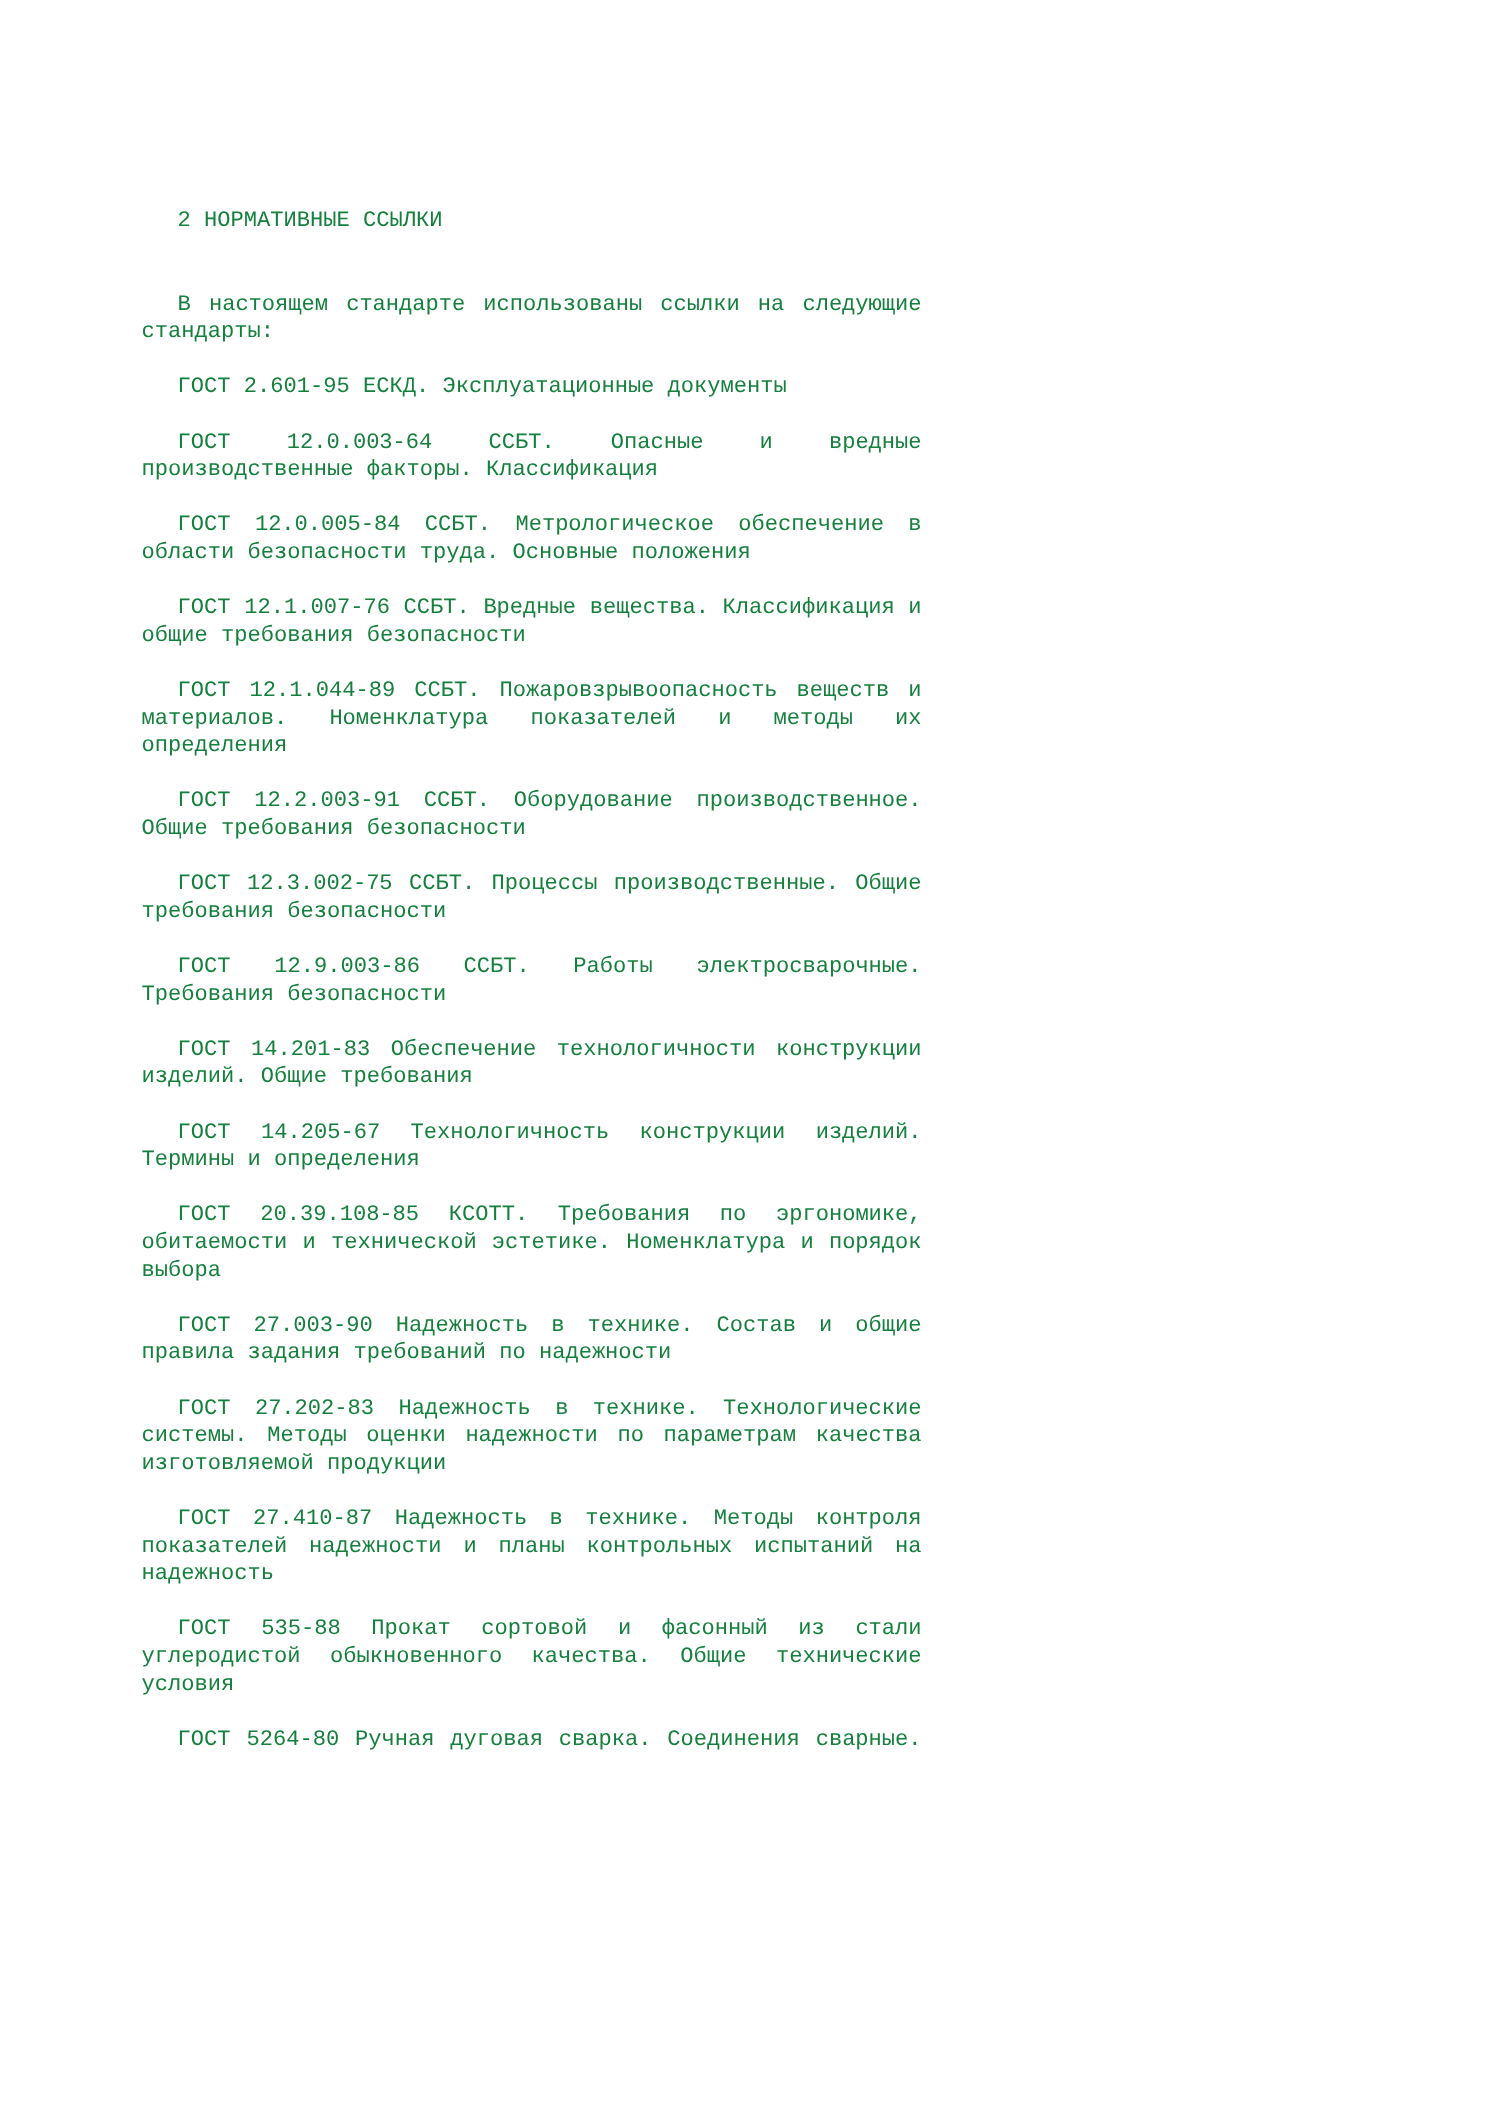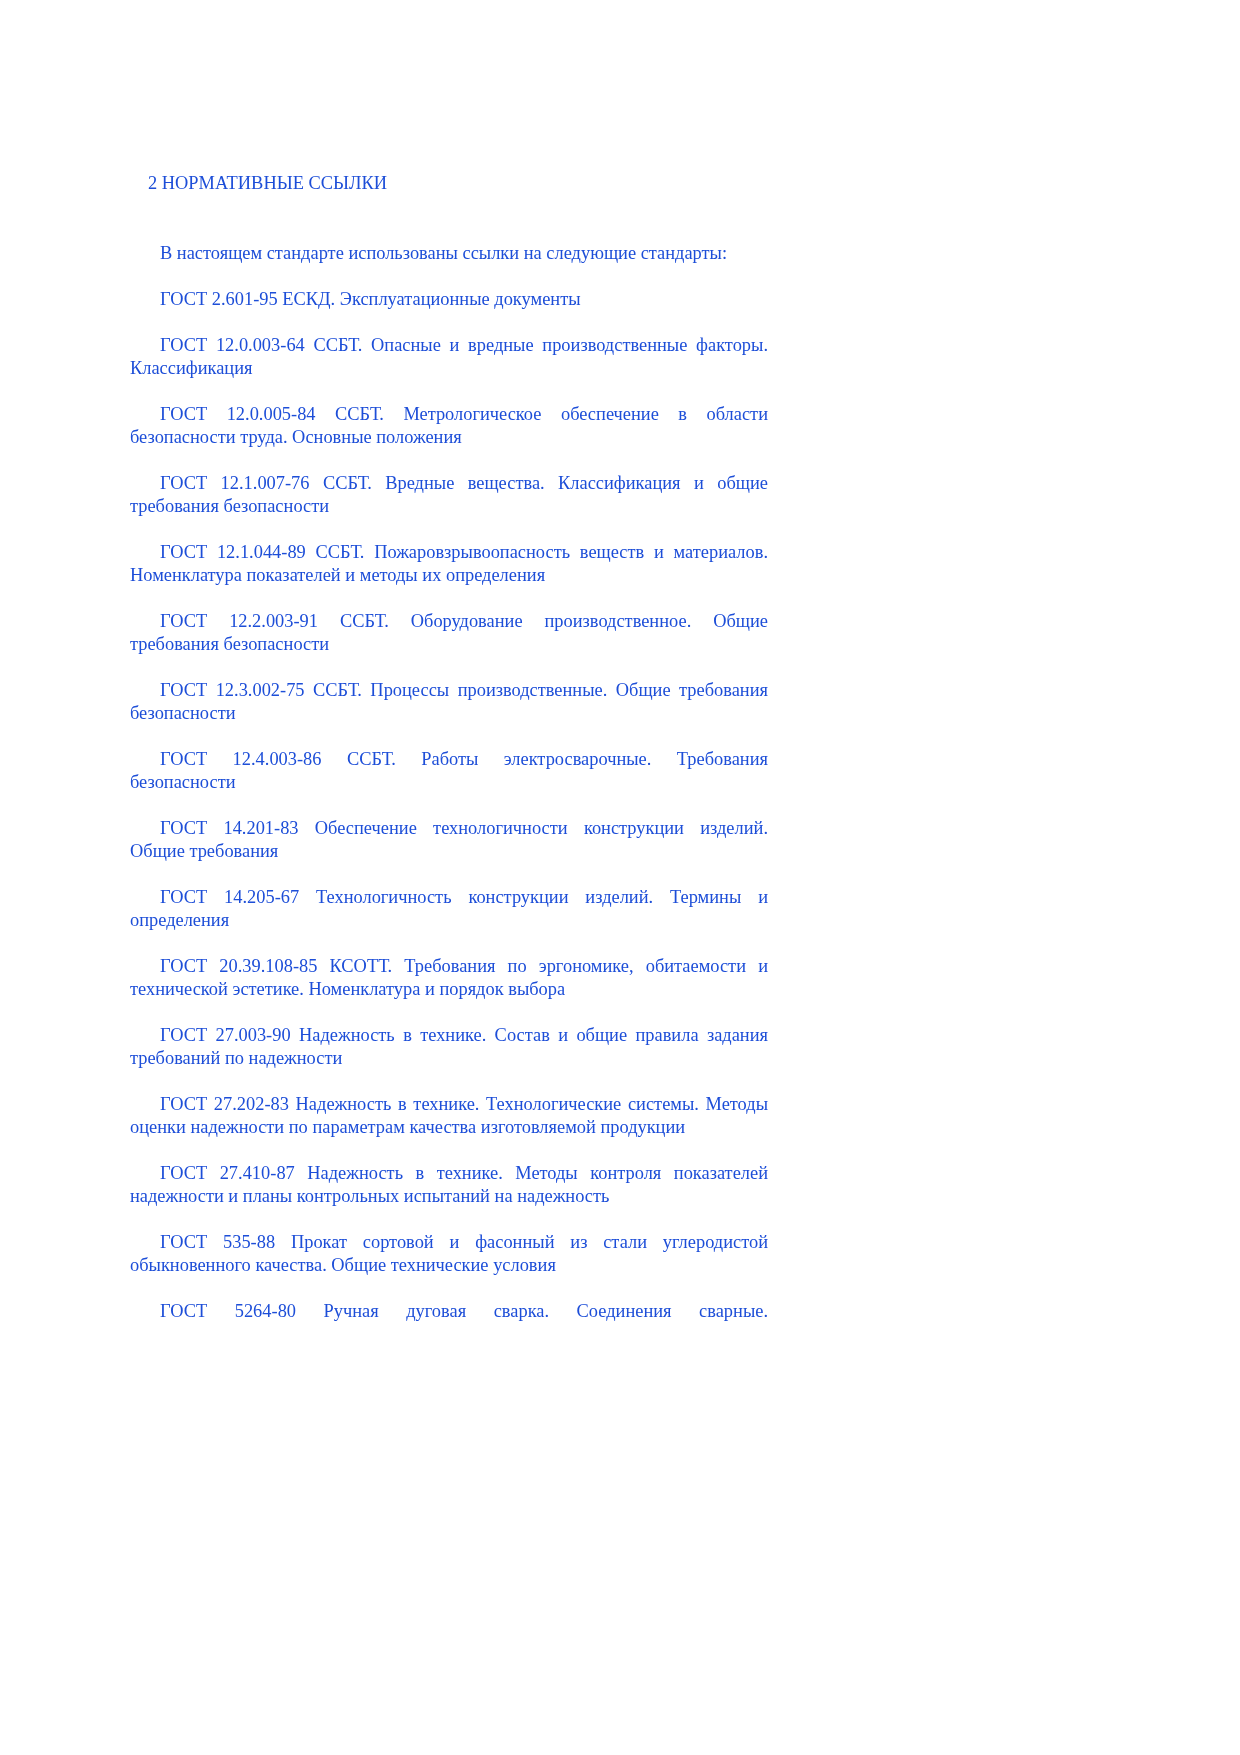--- a/index.html
+++ b/index.html
@@ -2,55 +2,55 @@
 <html><head>
 <meta charset="utf-8">
 <style>
   html, body { margin: 0; padding: 0; background: #ffffff; }
   body { width: 1240px; height: 1755px; position: relative; overflow: hidden; }
   .page {
     position: absolute;
     left: 118px;
     top: 172px;
     width: 650px;
-    font-family: Liberation Serif, serif;
+    font-family: Liberation Mono, monospace;
     font-size: 18.4px;
     line-height: 23px;
-    color: #1d4ed8;
+    color: #15803d;
   }
   .heading {
     margin: 0 0 47px 0;
     text-indent: 30px;
     font-weight: normal;
     font-size: 18.4px;
     line-height: 23px;
   }
   .para {
-    margin: 0 0 23px 12px;
+    margin: 0 0 23px 0;
     text-indent: 30px;
     text-align: justify;
   }
   .para.last {
     text-align-last: justify;
   }
 </style>
 </head>
 <body>
 
 <div class="page">
   <h2 class="heading">2 НОРМАТИВНЫЕ ССЫЛКИ</h2>
   <p class="para">В настоящем стандарте использованы ссылки на следующие стандарты:</p>
   <p class="para">ГОСТ 2.601-95 ЕСКД. Эксплуатационные документы</p>
   <p class="para">ГОСТ 12.0.003-64 ССБТ. Опасные и вредные производственные факторы. Классификация</p>
   <p class="para">ГОСТ 12.0.005-84 ССБТ. Метрологическое обеспечение в области безопасности труда. Основные положения</p>
   <p class="para">ГОСТ 12.1.007-76 ССБТ. Вредные вещества. Классификация и общие требования безопасности</p>
   <p class="para">ГОСТ 12.1.044-89 ССБТ. Пожаровзрывоопасность веществ и материалов. Номенклатура показателей и методы их определения</p>
   <p class="para">ГОСТ 12.2.003-91 ССБТ. Оборудование производственное. Общие требования безопасности</p>
   <p class="para">ГОСТ 12.3.002-75 ССБТ. Процессы производственные. Общие требования безопасности</p>
-  <p class="para">ГОСТ 12.4.003-86 ССБТ. Работы электросварочные. Требования безопасности</p>
+  <p class="para">ГОСТ 12.9.003-86 ССБТ. Работы электросварочные. Требования безопасности</p>
   <p class="para">ГОСТ 14.201-83 Обеспечение технологичности конструкции изделий. Общие требования</p>
   <p class="para">ГОСТ 14.205-67 Технологичность конструкции изделий. Термины и определения</p>
   <p class="para">ГОСТ 20.39.108-85 КСОТТ. Требования по эргономике, обитаемости и технической эстетике. Номенклатура и порядок выбора</p>
   <p class="para">ГОСТ 27.003-90 Надежность в технике. Состав и общие правила задания требований по надежности</p>
   <p class="para">ГОСТ 27.202-83 Надежность в технике. Технологические системы. Методы оценки надежности по параметрам качества изготовляемой продукции</p>
   <p class="para">ГОСТ 27.410-87 Надежность в технике. Методы контроля показателей надежности и планы контрольных испытаний на надежность</p>
   <p class="para">ГОСТ 535-88 Прокат сортовой и фасонный из стали углеродистой обыкновенного качества. Общие технические условия</p>
   <p class="para last">ГОСТ 5264-80 Ручная дуговая сварка. Соединения сварные.</p>
 </div>
 

